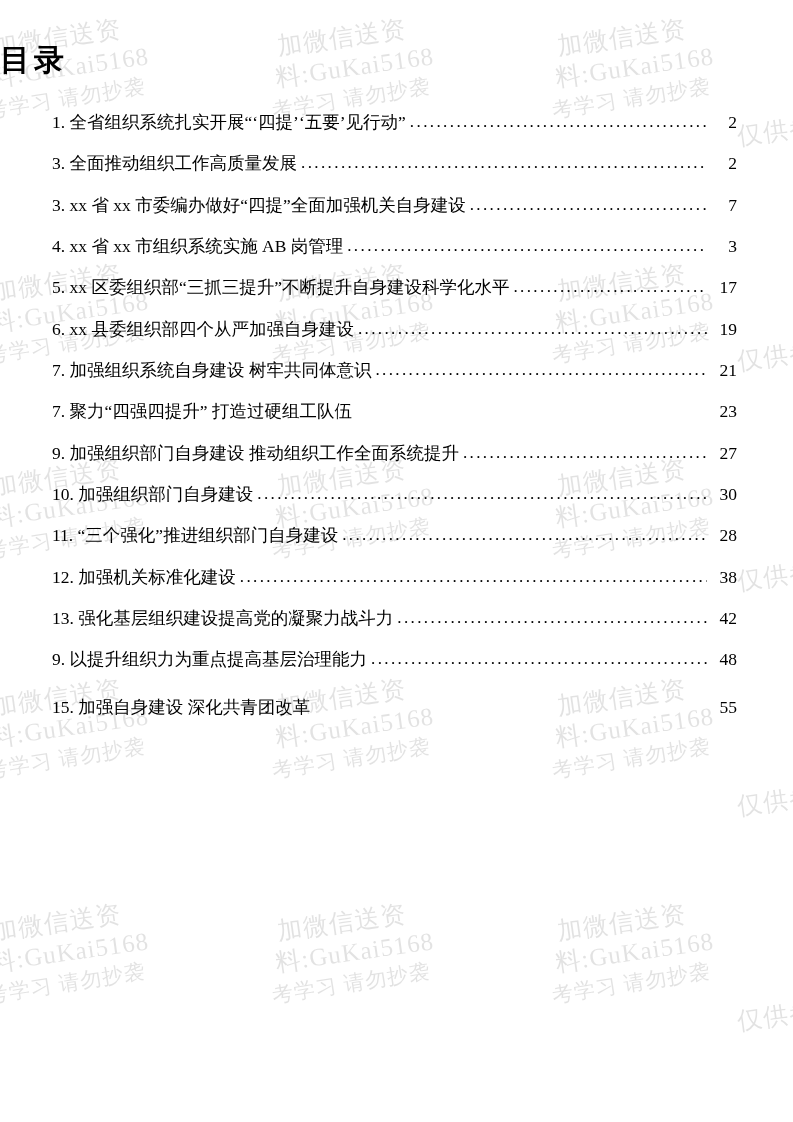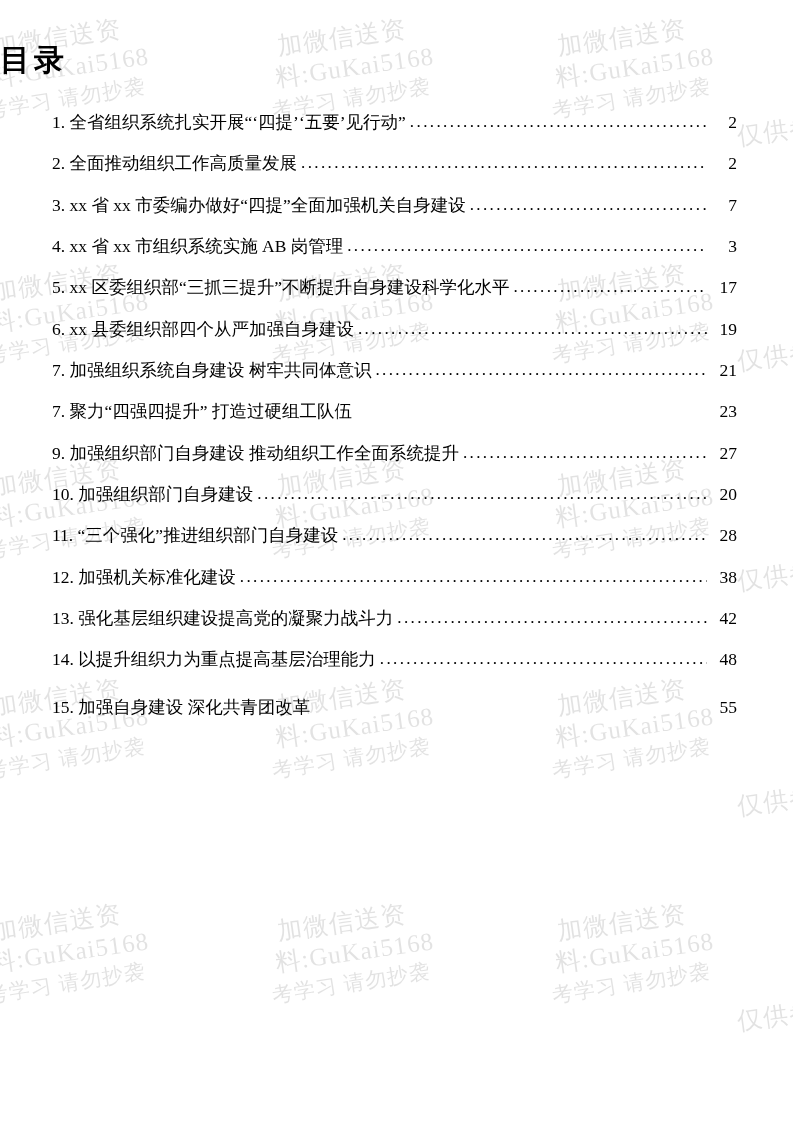--- a/index.html
+++ b/index.html
@@ -225,21 +225,21 @@
   <div class="content">
     <h1 class="doc-title">目录</h1>
 
     <ul class="toc" id="toc-list">
         <li class="toc-entry">
           <span class="toc-label">1. 全省组织系统扎实开展“‘四提’‘五要’见行动”</span>
           <span class="toc-dots"></span>
           <span class="toc-page">2</span>
         </li>
         <li class="toc-entry">
-          <span class="toc-label">2. 全面推动组织工作高质量发展</span>
+          <span class="toc-label">3. 全面推动组织工作高质量发展</span>
           <span class="toc-dots"></span>
           <span class="toc-page">2</span>
         </li>
         <li class="toc-entry">
           <span class="toc-label">3. xx 省 xx 市委编办做好“四提”全面加强机关自身建设</span>
           <span class="toc-dots"></span>
           <span class="toc-page">7</span>
         </li>
         <li class="toc-entry">
           <span class="toc-label">4. xx 省 xx 市组织系统实施 AB 岗管理</span>
@@ -267,39 +267,39 @@
           <span class="toc-page">23</span>
         </li>
         <li class="toc-entry">
           <span class="toc-label">9. 加强组织部门自身建设 推动组织工作全面系统提升</span>
           <span class="toc-dots"></span>
           <span class="toc-page">27</span>
         </li>
         <li class="toc-entry">
           <span class="toc-label">10. 加强组织部门自身建设</span>
           <span class="toc-dots"></span>
-          <span class="toc-page">20</span>
+          <span class="toc-page">30</span>
         </li>
         <li class="toc-entry">
           <span class="toc-label">11. “三个强化”推进组织部门自身建设</span>
           <span class="toc-dots"></span>
           <span class="toc-page">28</span>
         </li>
         <li class="toc-entry">
           <span class="toc-label">12. 加强机关标准化建设</span>
           <span class="toc-dots"></span>
           <span class="toc-page">38</span>
         </li>
         <li class="toc-entry">
           <span class="toc-label">13. 强化基层组织建设提高党的凝聚力战斗力</span>
           <span class="toc-dots"></span>
           <span class="toc-page">42</span>
         </li>
         <li class="toc-entry">
-          <span class="toc-label">14. 以提升组织力为重点提高基层治理能力</span>
+          <span class="toc-label">9. 以提升组织力为重点提高基层治理能力</span>
           <span class="toc-dots"></span>
           <span class="toc-page">48</span>
         </li>
         <li class="toc-entry no-leader last">
           <span class="toc-label">15. 加强自身建设  深化共青团改革</span>
           <span class="toc-dots nodots"></span>
           <span class="toc-page">55</span>
         </li>
       </ul>
   </div>

